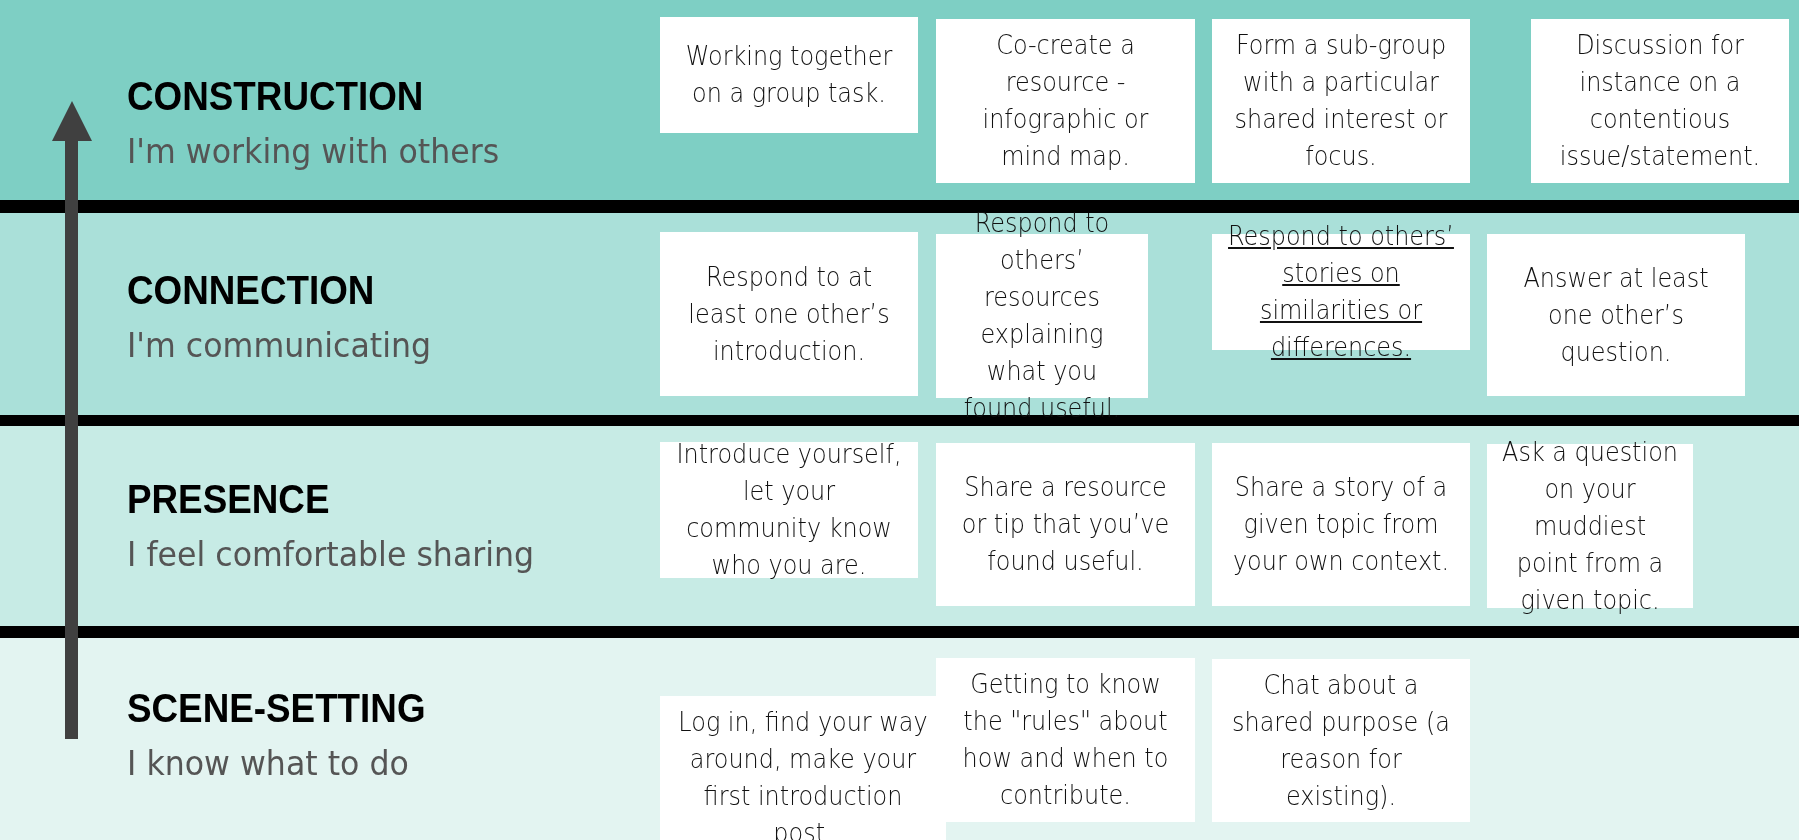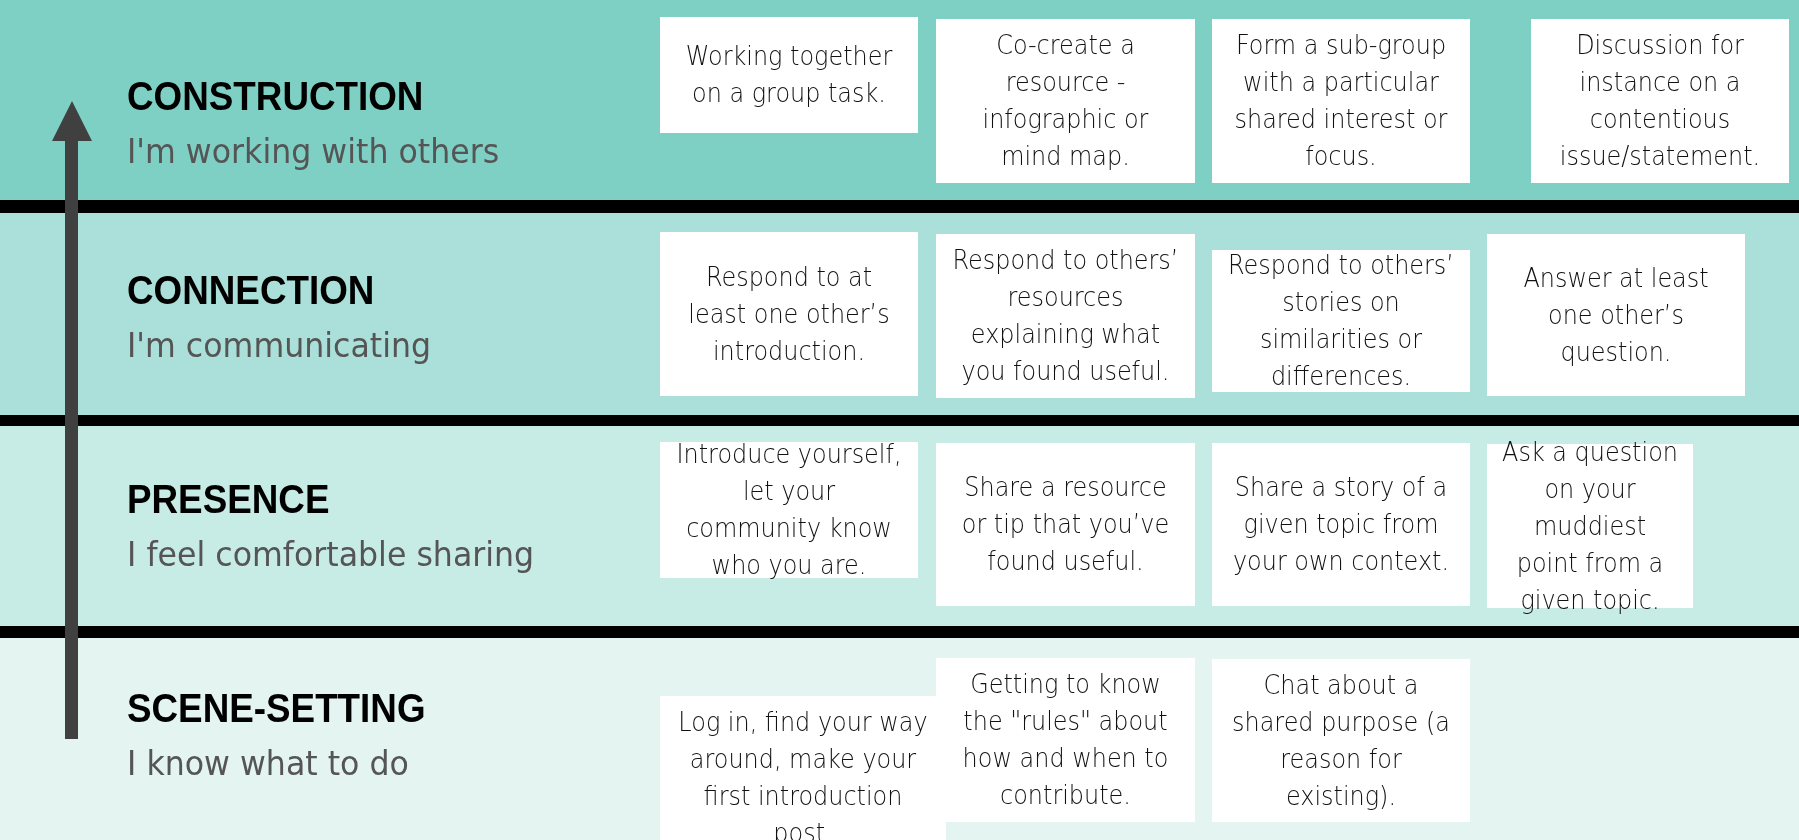--- a/index.html
+++ b/index.html
@@ -54,24 +54,24 @@
 <div class="card" style="left:1212px; top:19px; width:258px; height:164px;">
     <span>Form a sub-group with a particular shared interest or focus.</span>
   </div>
 <div class="card" style="left:1487px; top:19px; width:258px; height:164px;margin-left:44px;">
     <span>Discussion for instance on a contentious issue/statement.</span>
   </div>
 
 <div class="card" style="left:660px; top:232px; width:258px; height:164px;">
     <span>Respond to at least one other’s introduction.</span>
   </div>
-<div class="card" style="left:936px; top:234px; width:259px; height:164px;">
+<div class="card" style="left:936px; top:234px; width:212px; height:164px;">
     <span>Respond to others’ resources explaining what you found useful.</span>
   </div>
-<div class="card" style="left:1212px; top:250px; width:258px; height:142px;">
+<div class="card" style="left:1212px; top:234px; width:258px; height:116px;text-decoration:underline;">
     <span>Respond to others’ stories on similarities or differences.</span>
   </div>
 <div class="card" style="left:1487px; top:234px; width:258px; height:162px;">
     <span>Answer at least one other’s question.</span>
   </div>
 
 <div class="card" style="left:660px; top:442px; width:258px; height:136px;">
     <span>Introduce yourself, let your community know who you are.</span>
   </div>
 <div class="card" style="left:936px; top:443px; width:259px; height:163px;">

